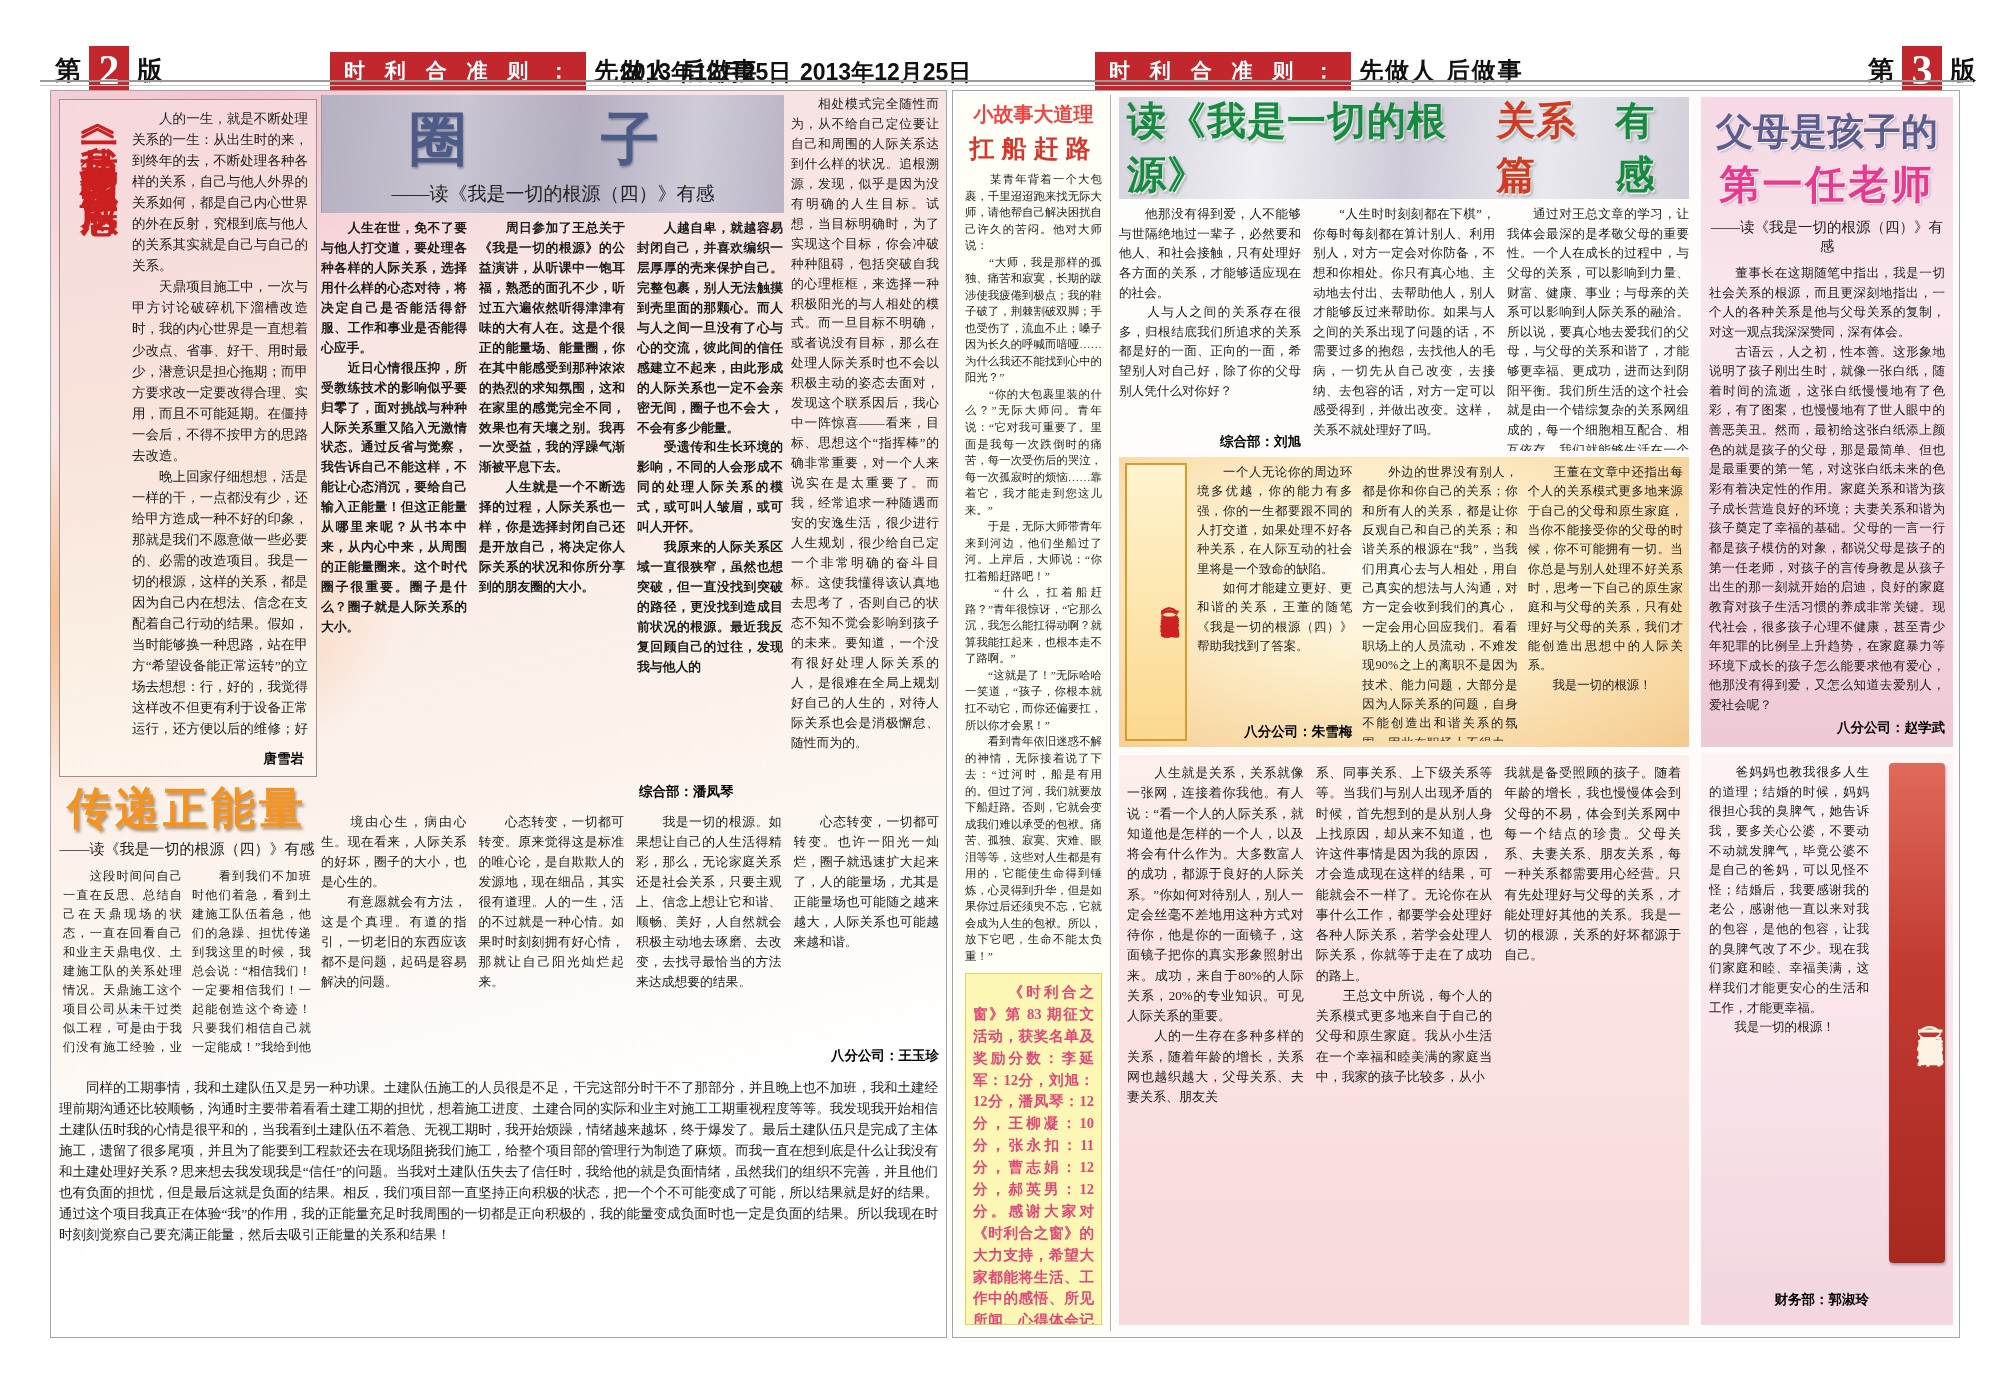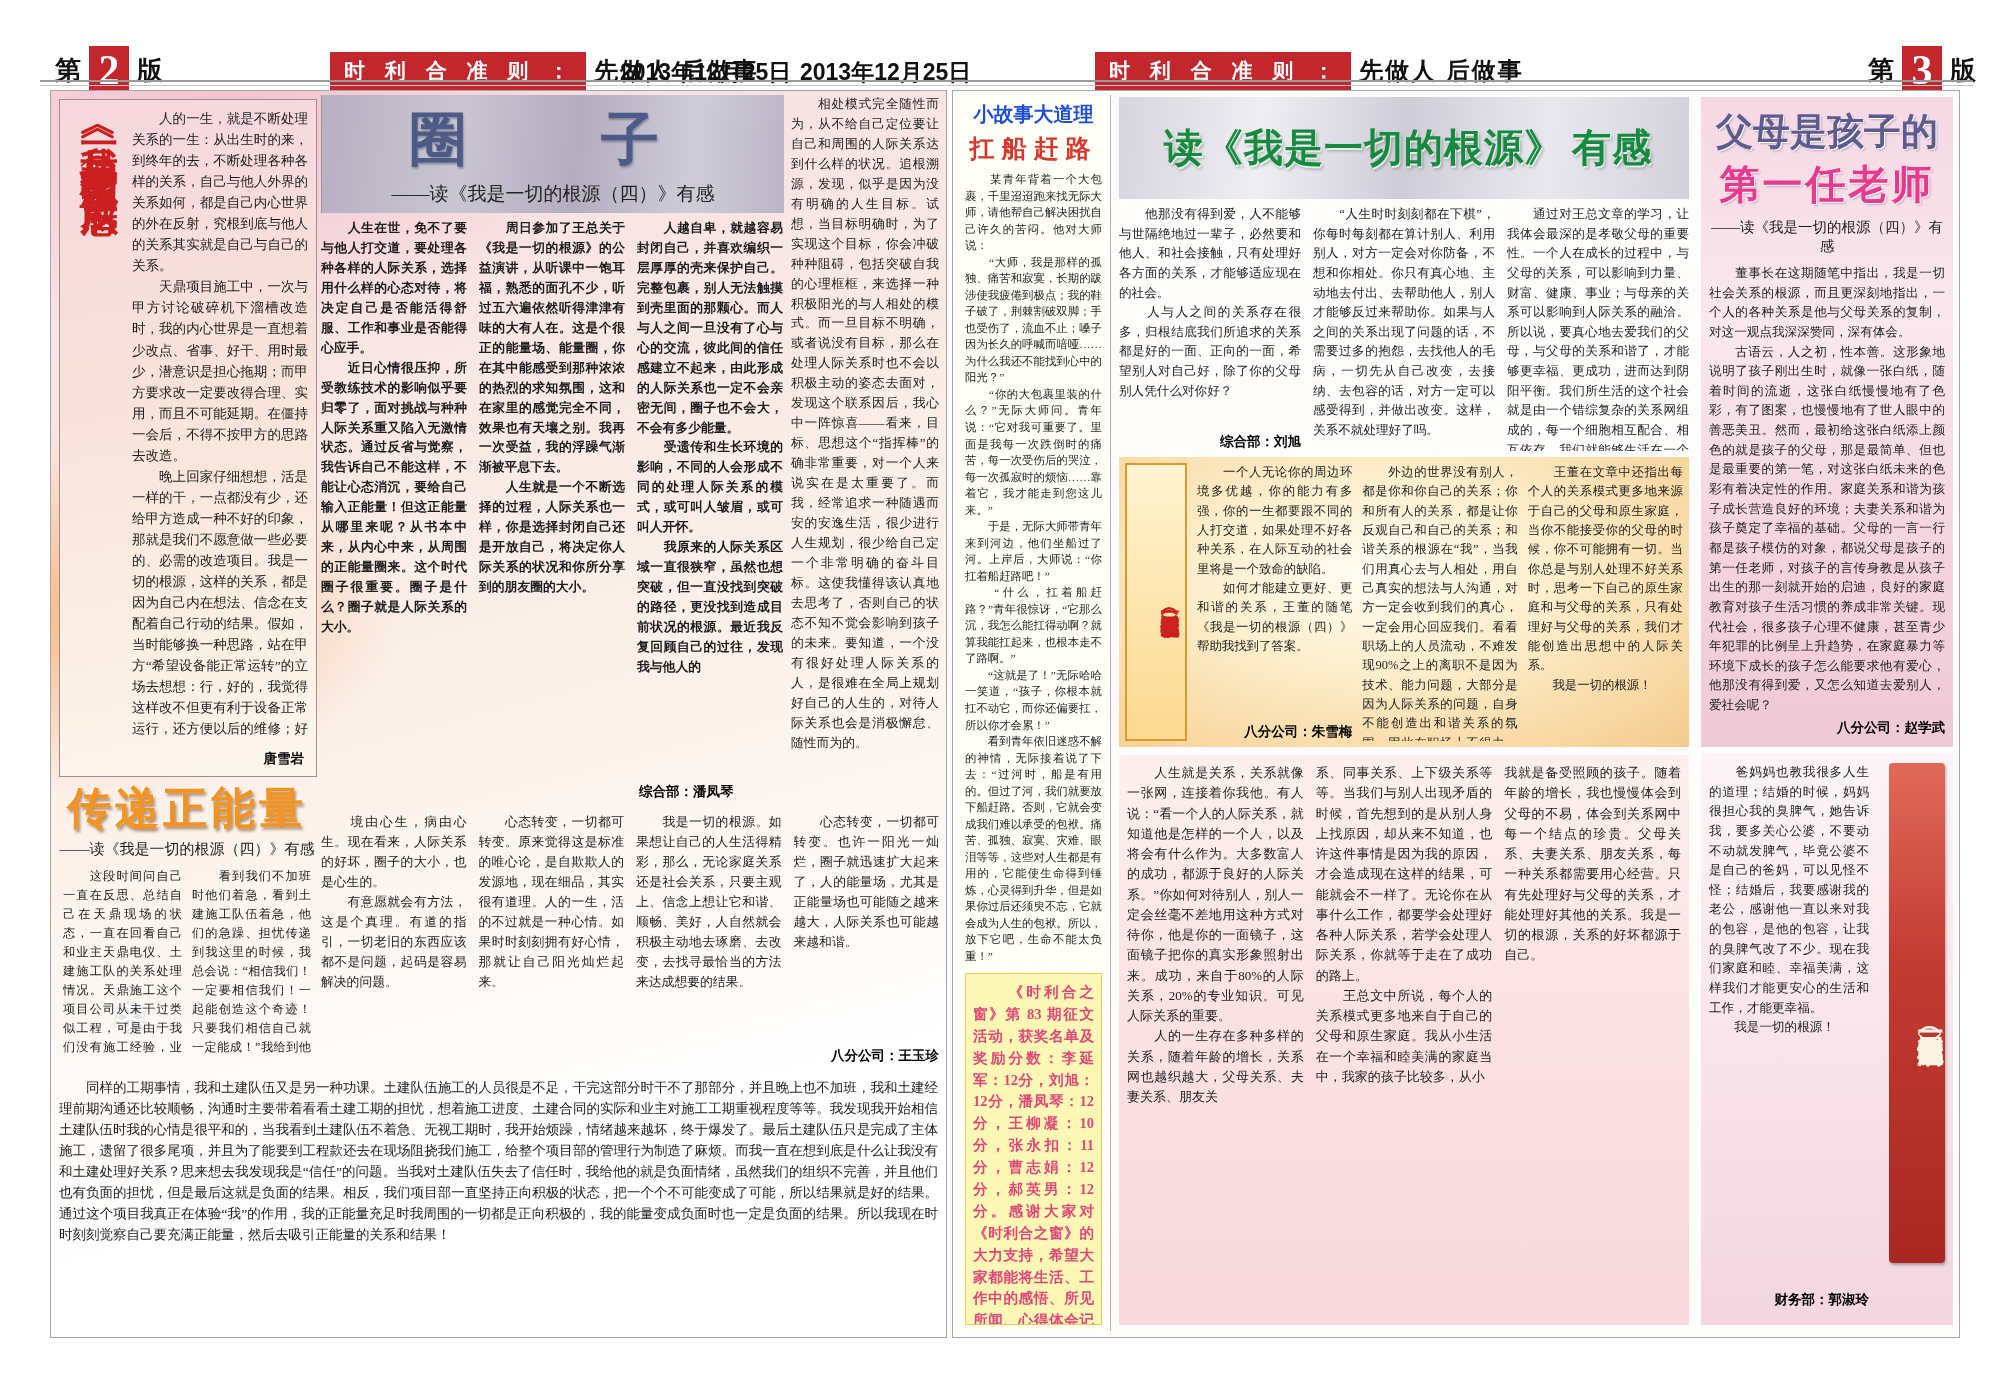--- a/index.html
+++ b/index.html
@@ -61,21 +61,21 @@
   #zheng-cols{margin-top:8px;height:186px;gap:10px;padding:0 4px;}
   #zheng-cols .body-txt{font-size:12.2px;}
 
   #midbottom{left:270px;top:722px;width:618px;height:252px;gap:12px;}
   #midbottom .body-txt{font-size:12.8px;}
   #bottomwide{left:8px;top:986px;width:879px;height:250px;font-size:13.5px;}
 
   
   #story{left:4px;top:4px;width:154px;height:1236px;border-right:1px solid #b0aeb2;
         background:#fffef7;padding:6px 8px;box-sizing:border-box;display:flex;flex-direction:column;}
-  #story-kicker{text-align:center;font-size:20px;font-weight:bold;color:#1d4ed8;
+  #story-kicker{text-align:center;font-size:20px;font-weight:bold;color:#ef4444;
         font-family:"Liberation Sans",sans-serif;}
   #story-title{text-align:center;font-size:25px;font-weight:bold;color:#d5372b;letter-spacing:7px;margin:4px 0 6px 0;}
   #story-body{flex:1;font-size:11.4px;line-height:1.45;}
   #awards{margin-top:8px;height:352px;background:#fcf7b4;border:1px solid #e3cf5e;
         padding:8px 7px;box-sizing:border-box;overflow:hidden;}
   #awards .body-txt{font-size:14.6px;font-weight:bold;color:#e0487a;line-height:1.5;}
 
   #banner{left:166px;top:6px;width:570px;height:102px;
         background:linear-gradient(95deg,#d6d4dd,#efeef3 25%,#cfccd8 50%,#e9e8ee 75%,#d3d0da);
         display:flex;align-items:center;justify-content:center;}
@@ -232,20 +232,21 @@
 　　看到青年依旧迷惑不解的神情，无际接着说了下去：“过河时，船是有用的。但过了河，我们就要放下船赶路。否则，它就会变成我们难以承受的包袱。痛苦、孤独、寂寞、灾难、眼泪等等，这些对人生都是有用的，它能使生命得到锤炼，心灵得到升华，但是如果你过后还须臾不忘，它就会成为人生的包袱。所以，放下它吧，生命不能太负重！”
 　　青年闻后大悟，立刻扔掉大包裹转身离去。果然，这次他感觉轻松多了，而且心情也异常愉悦。于是他明白了，原来生命是完全可以不那么沉重的。
 　　生命不必也不能过分沉重。任何人的生命之舟都经不起太多的负荷，要想扬帆远航，我们必须取舍分明，轻装上阵。否则，中途搁浅或沉没就会难以避免。</div>
       <div id="awards">
         <div class="body-txt">　　《时利合之窗》第 83 期征文活动，获奖名单及奖励分数：李延军：12分，刘旭：12分，潘凤琴：12分，王柳凝：10分，张永扣：11分，曹志娟：12分，郝英男：12分。感谢大家对《时利合之窗》的大力支持，希望大家都能将生活、工作中的感悟、所见所闻、心得体会记录下来，与大家一起分享。相信在这里一定能让你的风采得以充分地展现！</div>
       </div>
     </div>
 
     <div class="abs" id="banner">
       <span class="t t-green">读《我是一切的根源》</span>
+      <span class="t t-red">关系篇</span>
       <span class="t t-green">有感</span>
     </div>
     <div class="abs cols" id="guanxi-cols">
       <div class="col">
         <div class="body-txt" style="flex:1;">　　他那没有得到爱，人不能够与世隔绝地过一辈子，必然要和他人、和社会接触，只有处理好各方面的关系，才能够适应现在的社会。
 　　人与人之间的关系存在很多，归根结底我们所追求的关系都是好的一面、正向的一面，希望别人对自己好，除了你的父母别人凭什么对你好？</div>
         <div class="byline" style="text-align:right;">综合部：刘旭</div>
       </div>
       <div class="col">
           <div class="body-txt" style="flex:1;">　　“人生时时刻刻都在下棋”，你每时每刻都在算计别人、利用别人，对方一定会对你防备，不想和你相处。你只有真心地、主动地去付出、去帮助他人，别人才能够反过来帮助你。如果与人之间的关系出现了问题的话，不需要过多的抱怨，去找他人的毛病，一切先从自己改变，去接纳、去包容的话，对方一定可以感受得到，并做出改变。这样，关系不就处理好了吗。</div>

